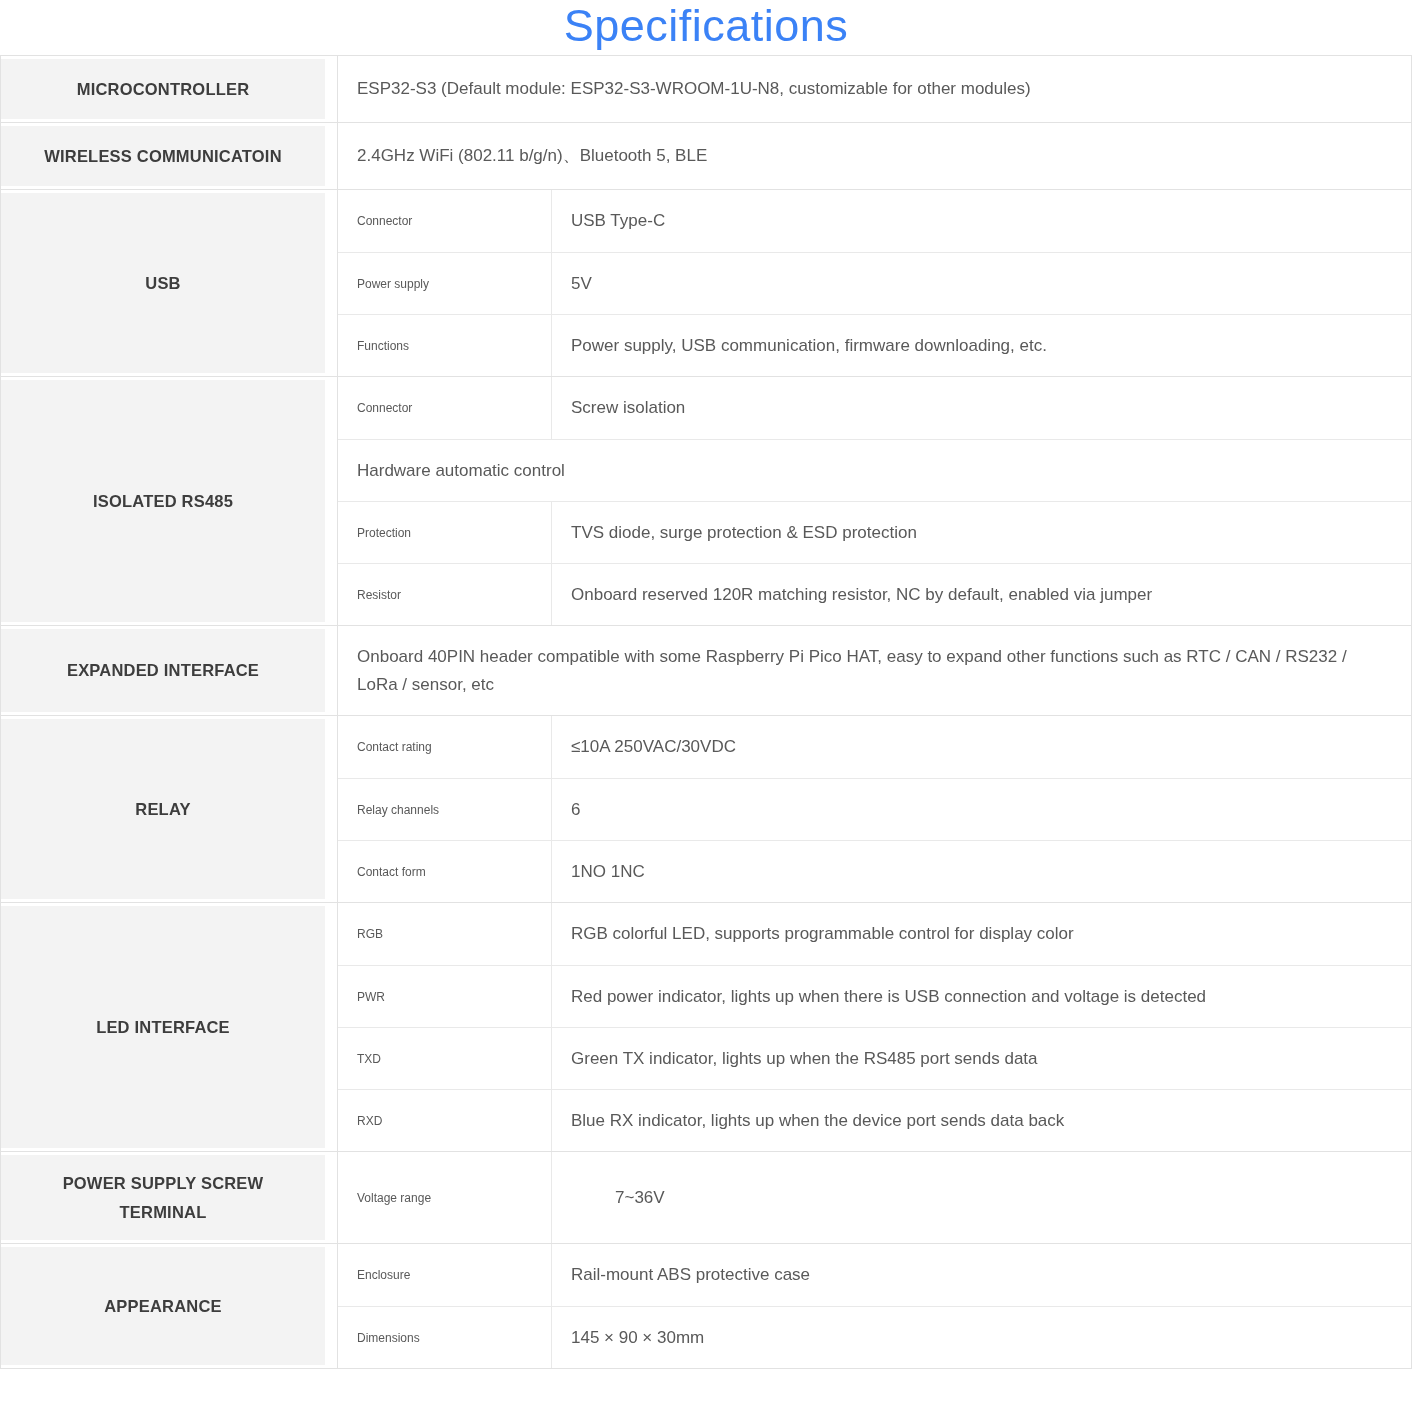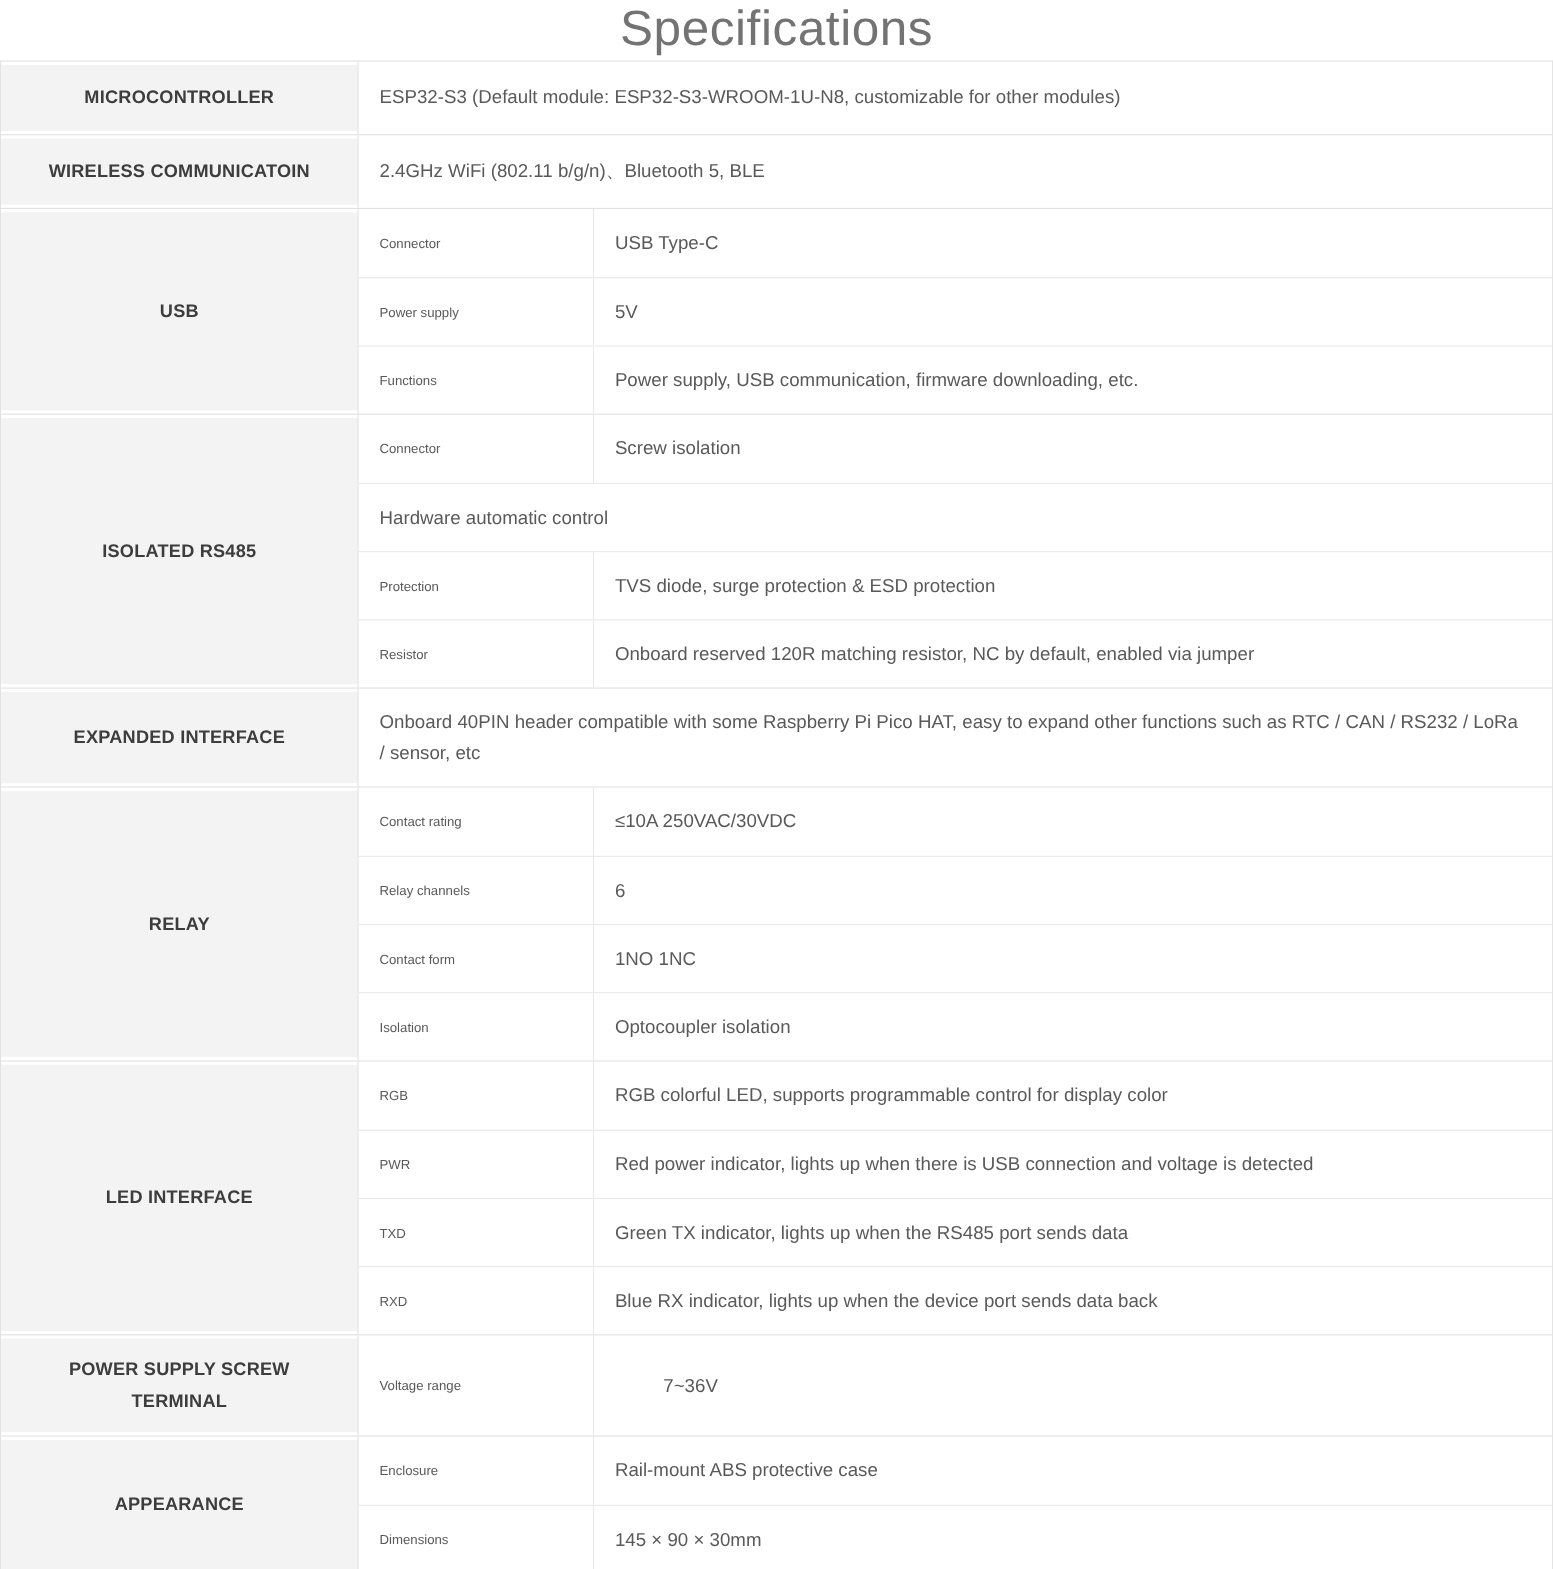--- a/index.html
+++ b/index.html
@@ -10,21 +10,21 @@
     color: #595959;
   }
   .page { width: 1412px; min-height: 1426px; background: #fff; }
 
   .page-title {
     height: 55px;
     line-height: 52px;
     text-align: center;
     font-size: 45px;
     font-weight: 400;
-    color: #737373;
+    color: #3b82f6;
     letter-spacing: 0.5px;
     overflow: hidden;
   }
 
   .spec-table {
     border: 1px solid #e2e2e2;
     border-bottom: 1px solid #e2e2e2;
     background: #fff;
   }
 
@@ -49,20 +49,21 @@
     color: #3d3d3d;
     line-height: 29px;
     letter-spacing: 0.2px;
   }
 
   .group-body {
     flex: 1;
     display: flex;
     flex-direction: column;
     border-left: 1px solid #e2e2e2;
+    margin-left: 12px;
   }
 
   .spec-row { display: flex; align-items: stretch; height: 62px; }
   .spec-row + .spec-row { border-top: 1px solid #e9e9e9; }
   .spec-row.r66 { height: 66px; }
   .spec-row.r89 { height: 89px; }
   .spec-row.r91 { height: 91px; gap: 44px; }
 
   .spec-key {
     width: 214px;
@@ -170,24 +171,20 @@
           <div class="spec-value">≤10A 250VAC/30VDC</div>
         </div>
         <div class="spec-row">
           <div class="spec-key">Relay channels</div>
           <div class="spec-value">6</div>
         </div>
         <div class="spec-row">
           <div class="spec-key">Contact form</div>
           <div class="spec-value">1NO 1NC</div>
         </div>
-        <div class="spec-row">
-          <div class="spec-key">Isolation</div>
-          <div class="spec-value">Optocoupler isolation</div>
-        </div>
       </div>
     </div>
 
     <div class="spec-group">
       <div class="group-label">LED INTERFACE</div>
       <div class="group-body">
         <div class="spec-row">
           <div class="spec-key">RGB</div>
           <div class="spec-value">RGB colorful LED, supports programmable control for display color</div>
         </div>

